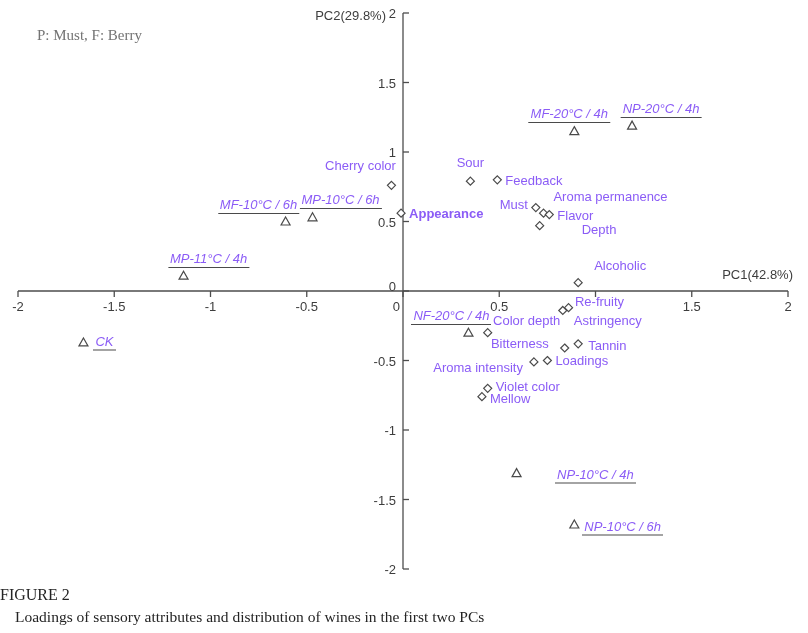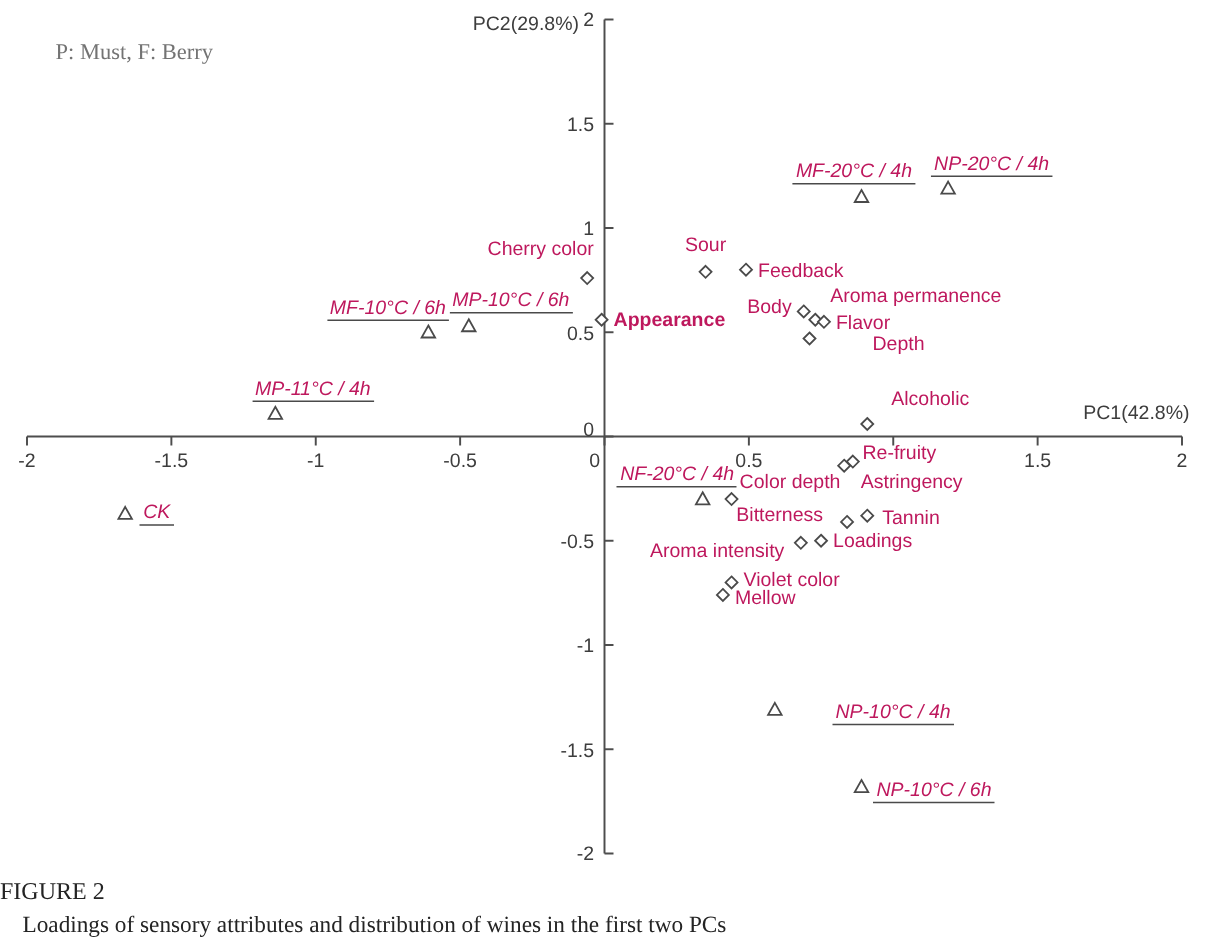--- a/index.html
+++ b/index.html
@@ -7,21 +7,21 @@
     position:relative; width:808px; height:633px; background:#ffffff;
     font-family:"Liberation Sans", sans-serif; color:#3d3d3d; overflow:hidden;
   }
   .serif { font-family:"Liberation Serif", serif; }
   .legend-note { position:absolute; left:37px; top:27px; font-size:15px; color:#737373; white-space:nowrap; }
   .axis-title { position:absolute; font-size:13px; white-space:nowrap; }
   .axis-title.pc2 { left:0; top:8px; width:386px; text-align:right; }
   .axis-title.pc1 { top:267px; right:15px; }
   .overlay { position:absolute; left:0; top:0; }
   .tick-label { position:absolute; font-size:13px; white-space:nowrap; color:#3d3d3d; }
-  .pt-label { position:absolute; font-size:13px; white-space:nowrap; color:#be185d; }
+  .pt-label { position:absolute; font-size:13px; white-space:nowrap; color:#8b5cf6; }
   .sample-label { font-style:italic; border-bottom:1.2px solid #4a4a4a; padding:0 2px 1px 2px; }
   .caption { position:absolute; left:0; width:808px; text-align:left; color:#242424; }
   .caption.title { top:586px; font-size:16px; }
   .caption.subtitle { top:608px; font-size:15.5px;padding-left:15px; }
 </style>
 </head>
 <body>
 
 <div class="figure">
   <div class="legend-note serif">P: Must, F: Berry</div>
@@ -100,21 +100,21 @@
       <div class="pt-label sample-label" style="left: 340.525px; top: 209.33px; transform: translate(-50%, -100%);">MP-10°C / 6h</div>
       <div class="pt-label sample-label" style="left: 208.55px; top: 267.71px; transform: translate(-50%, -100%);">MP-11°C / 4h</div>
       <div class="pt-label sample-label" style="left: 93.45px; top: 342.43px; transform: translateY(-50%);">CK</div>
       <div class="pt-label sample-label" style="left: 451.45px; top: 324.7px; transform: translate(-50%, -100%);">NF-20°C / 4h</div>
       <div class="pt-label sample-label" style="left: 555px; top: 475.09px; transform: translateY(-50%);">NP-10°C / 4h</div>
       <div class="pt-label sample-label" style="left: 582.325px; top: 526.52px; transform: translateY(-50%);">NP-10°C / 6h</div>
       <div class="pt-label" style="left: 360.45px; top: 173.36px; transform: translate(-50%, -100%);">Cherry color</div>
       <div class="pt-label" style="left: 470.375px; top: 170.19px; transform: translate(-50%, -100%);">Sour</div>
       <div class="pt-label" style="left: 505.325px; top: 179.8px; transform: translateY(-50%);">Feedback</div>
       <div class="pt-label" style="left: 409.075px; top: 213.16px; transform: translateY(-50%); font-weight: bold;">Appearance</div>
-      <div class="pt-label" style="left: 527.825px; top: 203.6px; transform: translate(-100%, -50%);">Body</div>
+      <div class="pt-label" style="left: 527.825px; top: 203.6px; transform: translate(-100%, -50%);">Must</div>
       <div class="pt-label" style="left: 610.525px; top: 204.16px; transform: translate(-50%, -100%);">Aroma permanence</div>
       <div class="pt-label" style="left: 557.3px; top: 214.55px; transform: translateY(-50%);">Flavor</div>
       <div class="pt-label" style="left: 547.675px; top: 229px; transform: translateY(-50%); padding-left: 34px;">Depth</div>
       <div class="pt-label" style="left: 620.175px; top: 272.66px; transform: translate(-50%, -100%);">Alcoholic</div>
       <div class="pt-label" style="left: 599.55px; top: 308.68px; transform: translate(-50%, -100%);">Re-fruity</div>
       <div class="pt-label" style="left: 607.775px; top: 313.46px; transform: translate(-50%, 0px);">Astringency</div>
       <div class="pt-label" style="left: 526.7px; top: 327.7px; transform: translate(-50%, -100%);">Color depth</div>
       <div class="pt-label" style="left: 548.7px; top: 342.99px; transform: translate(-100%, -50%);">Bitterness</div>
       <div class="pt-label" style="left: 588.175px; top: 344.82px; transform: translateY(-50%);">Tannin</div>
       <div class="pt-label" style="left: 555.375px; top: 359.5px; transform: translateY(-50%);">Loadings</div>

